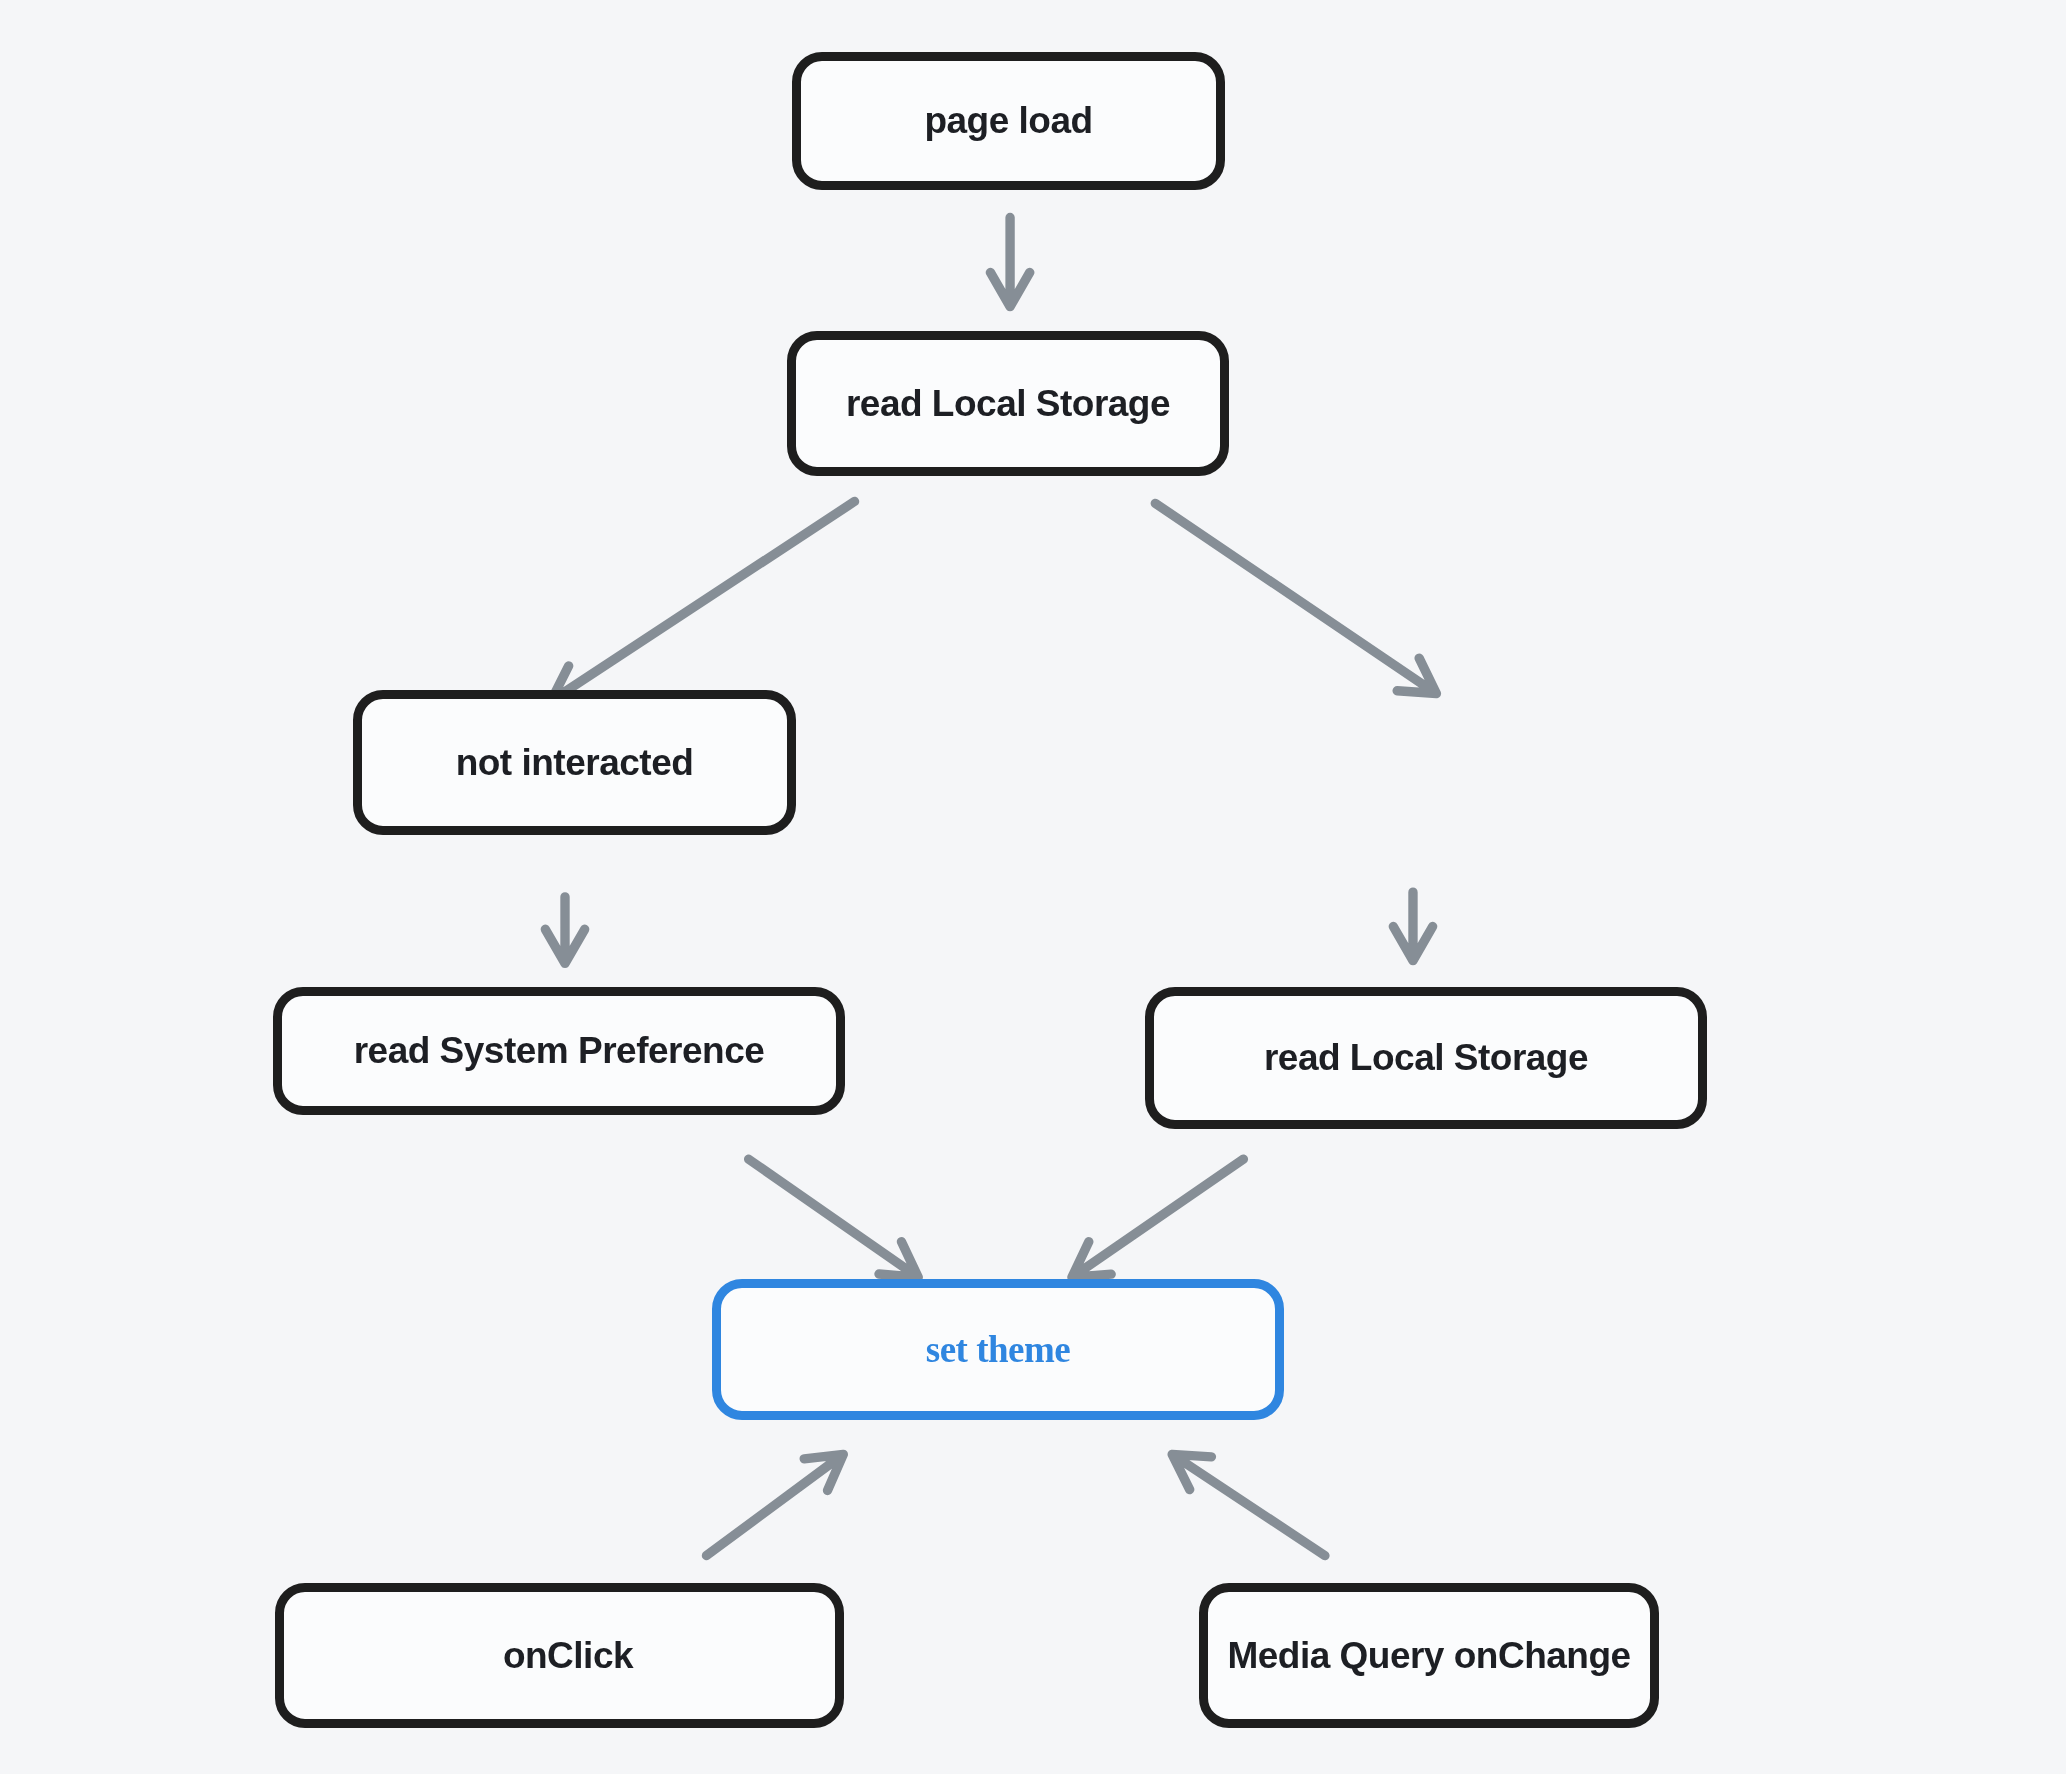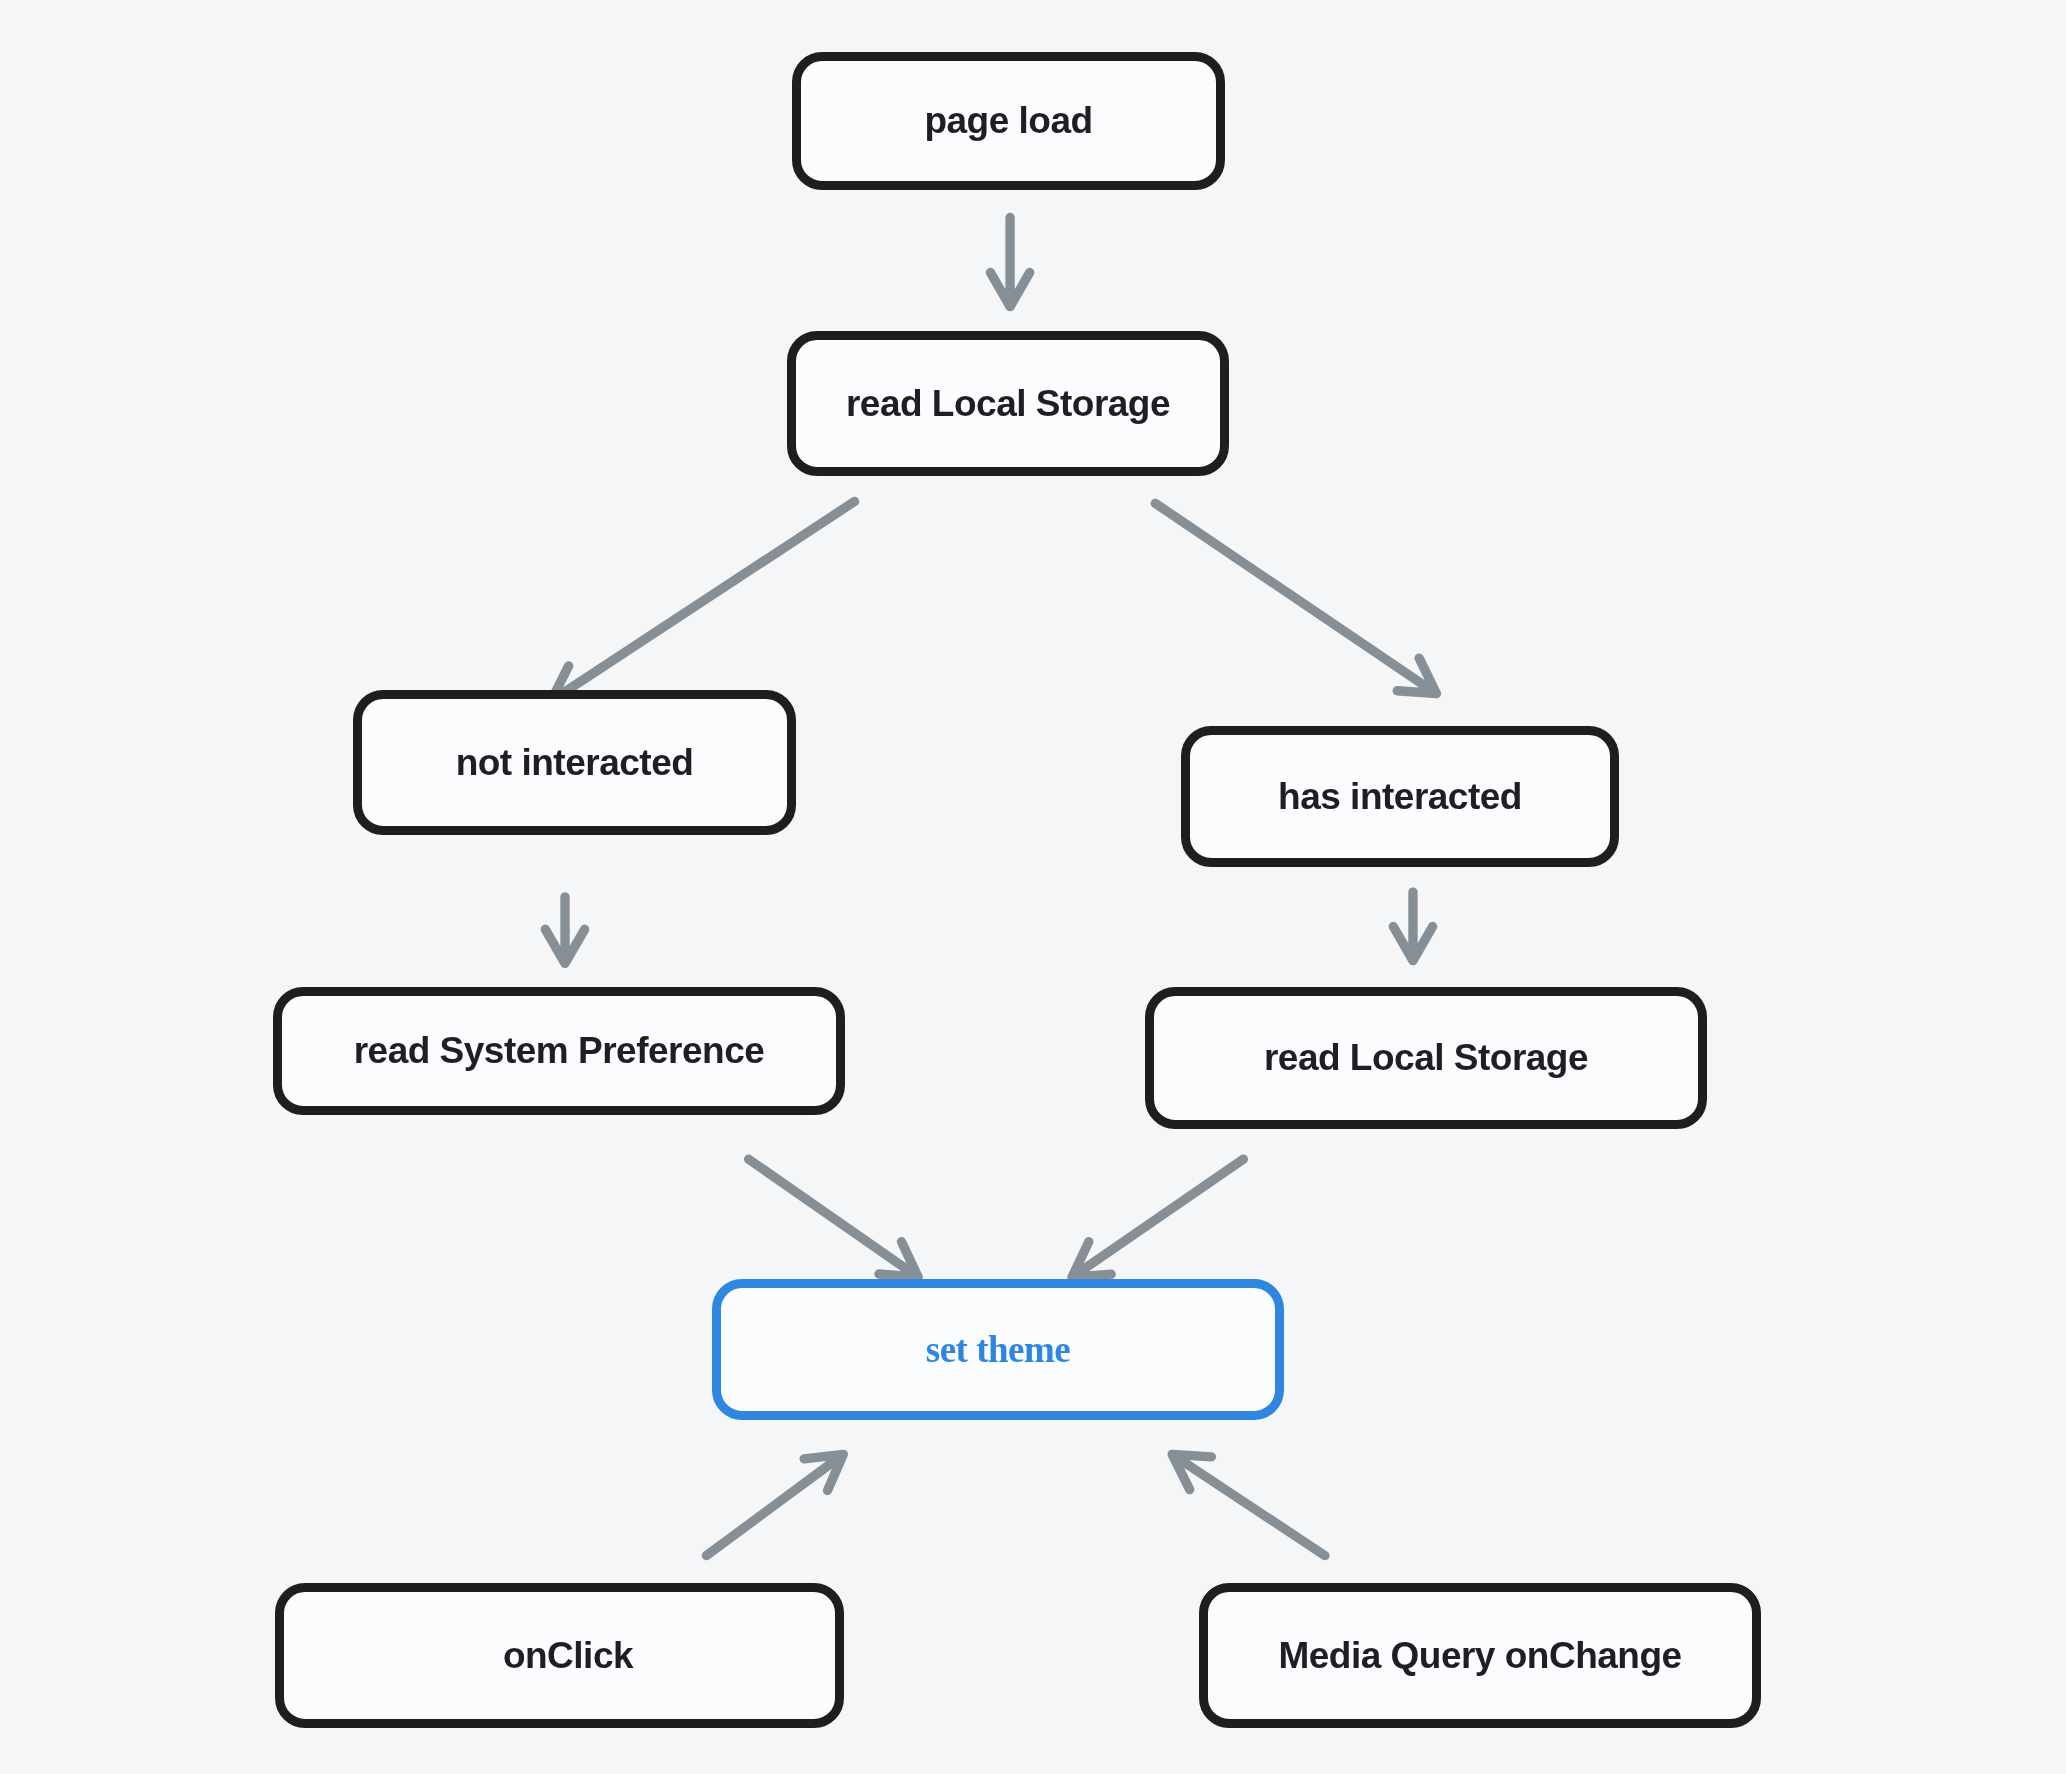--- a/index.html
+++ b/index.html
@@ -92,32 +92,29 @@
     </svg>
 <div class="node" style="left: 792px; top: 52px; width: 433px; height: 138px;">
       <span class="label">page load</span>
     </div>
     <div class="node" style="left: 787px; top: 331px; width: 442px; height: 145px;">
       <span class="label">read Local Storage</span>
     </div>
     <div class="node" style="left: 353px; top: 690px; width: 443px; height: 145px;">
       <span class="label">not interacted</span>
     </div>
-    <div class="node" style="left: 1181px; top: 726px; width: 438px; height: 141px;">
-      <span class="label">has interacted</span>
-    </div>
     <div class="node" style="left: 273px; top: 987px; width: 572px; height: 128px;">
       <span class="label">read System Preference</span>
     </div>
     <div class="node" style="left: 1145px; top: 987px; width: 562px; height: 142px;">
       <span class="label">read Local Storage</span>
     </div>
     <div class="node accent" style="left: 712px; top: 1279px; width: 572px; height: 141px; font-family: Liberation Serif, serif;">
       <span class="label">set theme</span>
     </div>
     <div class="node" style="left: 275px; top: 1583px; width: 569px; height: 145px; padding-left: 17px;">
       <span class="label">onClick</span>
     </div>
-    <div class="node" style="left: 1199px; top: 1583px; width: 562px; height: 145px;">
+    <div class="node" style="left: 1199px; top: 1583px; width: 460px; height: 145px;">
       <span class="label">Media Query onChange</span>
     </div>
   </div>
 
 
 </body></html>

